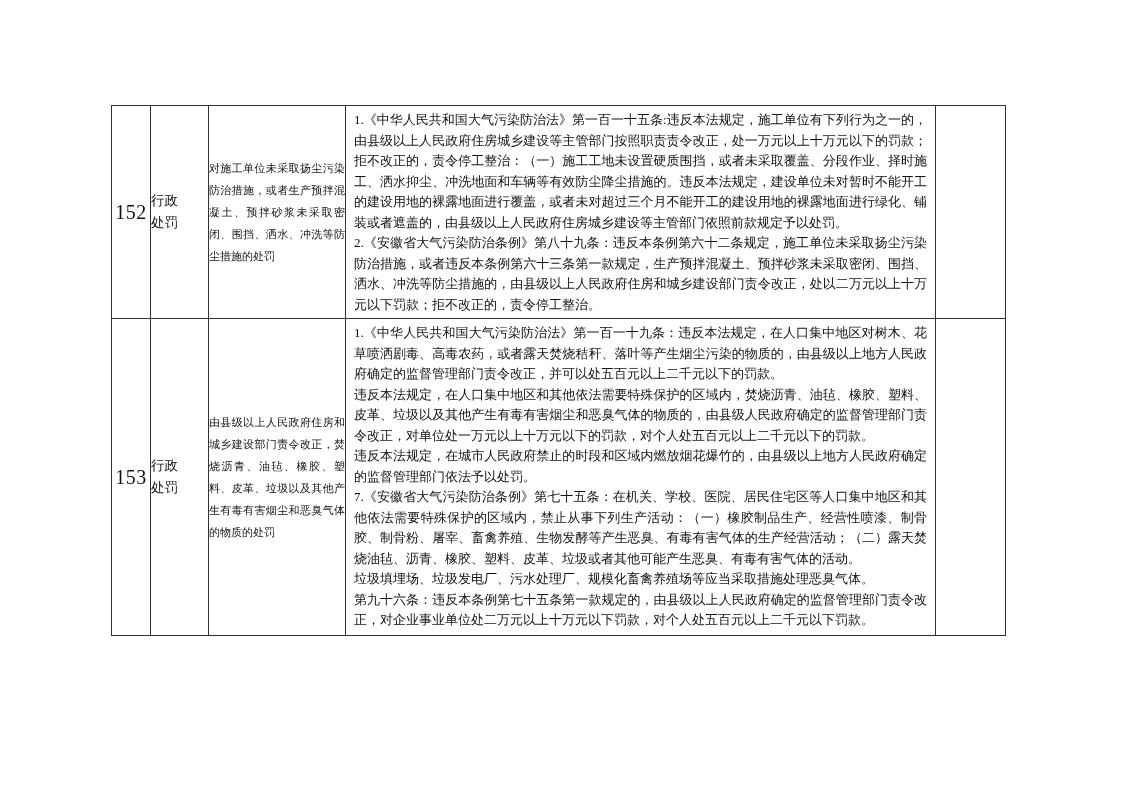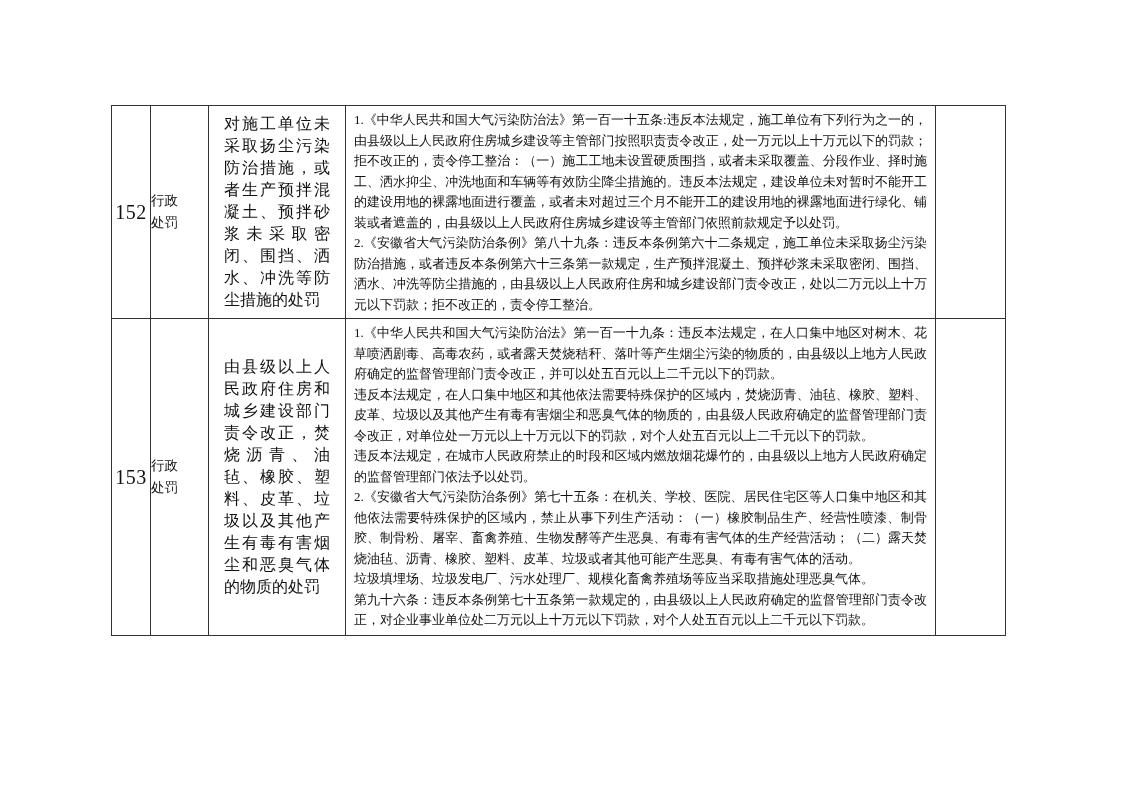--- a/index.html
+++ b/index.html
@@ -29,22 +29,22 @@
     text-align:center;
     font-size:20px;
     letter-spacing:0.5px;
   }
   td.c-cat{
     text-align:left;
     font-size:13.5px;
     line-height:22px;
   }
   td.c-item{
-    padding:4px 15px;
-    font-size:16px;
+    padding:4px 0;
+    font-size:11px;
     line-height:22px;
     text-align:justify;
     text-justify:inter-ideograph;
   }
   td.c-basis{
     vertical-align:top;
     padding:4px 8px 2px 8px;
     font-size:13px;
     line-height:20.5px;
   }
@@ -101,21 +101,21 @@
               <div class="para">行政</div>
               <div class="para">处罚</div>
             </div>
         </td>
         <td class="c-item">由县级以上人民政府住房和城乡建设部门责令改正，焚烧沥青、油毡、橡胶、塑料、皮革、垃圾以及其他产生有毒有害烟尘和恶臭气体的物质的处罚</td>
         <td class="c-basis">
           <div>
               <div class="para">1.《中华人民共和国大气污染防治法》第一百一十九条：违反本法规定，在人口集中地区对树木、花草喷洒剧毒、高毒农药，或者露天焚烧秸秆、落叶等产生烟尘污染的物质的，由县级以上地方人民政府确定的监督管理部门责令改正，并可以处五百元以上二千元以下的罚款。</div>
               <div class="para">违反本法规定，在人口集中地区和其他依法需要特殊保护的区域内，焚烧沥青、油毡、橡胶、塑料、皮革、垃圾以及其他产生有毒有害烟尘和恶臭气体的物质的，由县级人民政府确定的监督管理部门责令改正，对单位处一万元以上十万元以下的罚款，对个人处五百元以上二千元以下的罚款。</div>
               <div class="para">违反本法规定，在城市人民政府禁止的时段和区域内燃放烟花爆竹的，由县级以上地方人民政府确定的监督管理部门依法予以处罚。</div>
-              <div class="para">2.《安徽省大气污染防治条例》第七十五条：在机关、学校、医院、居民住宅区等人口集中地区和其他依法需要特殊保护的区域内，禁止从事下列生产活动：（一）橡胶制品生产、经营性喷漆、制骨胶、制骨粉、屠宰、畜禽养殖、生物发酵等产生恶臭、有毒有害气体的生产经营活动；（二）露天焚烧油毡、沥青、橡胶、塑料、皮革、垃圾或者其他可能产生恶臭、有毒有害气体的活动。</div>
+              <div class="para">7.《安徽省大气污染防治条例》第七十五条：在机关、学校、医院、居民住宅区等人口集中地区和其他依法需要特殊保护的区域内，禁止从事下列生产活动：（一）橡胶制品生产、经营性喷漆、制骨胶、制骨粉、屠宰、畜禽养殖、生物发酵等产生恶臭、有毒有害气体的生产经营活动；（二）露天焚烧油毡、沥青、橡胶、塑料、皮革、垃圾或者其他可能产生恶臭、有毒有害气体的活动。</div>
               <div class="para">垃圾填埋场、垃圾发电厂、污水处理厂、规模化畜禽养殖场等应当采取措施处理恶臭气体。</div>
               <div class="para">第九十六条：违反本条例第七十五条第一款规定的，由县级以上人民政府确定的监督管理部门责令改正，对企业事业单位处二万元以上十万元以下罚款，对个人处五百元以上二千元以下罚款。</div>
             </div>
         </td>
         <td class="c-remark"></td>
       </tr>
     </tbody>
   </table>
 
 

